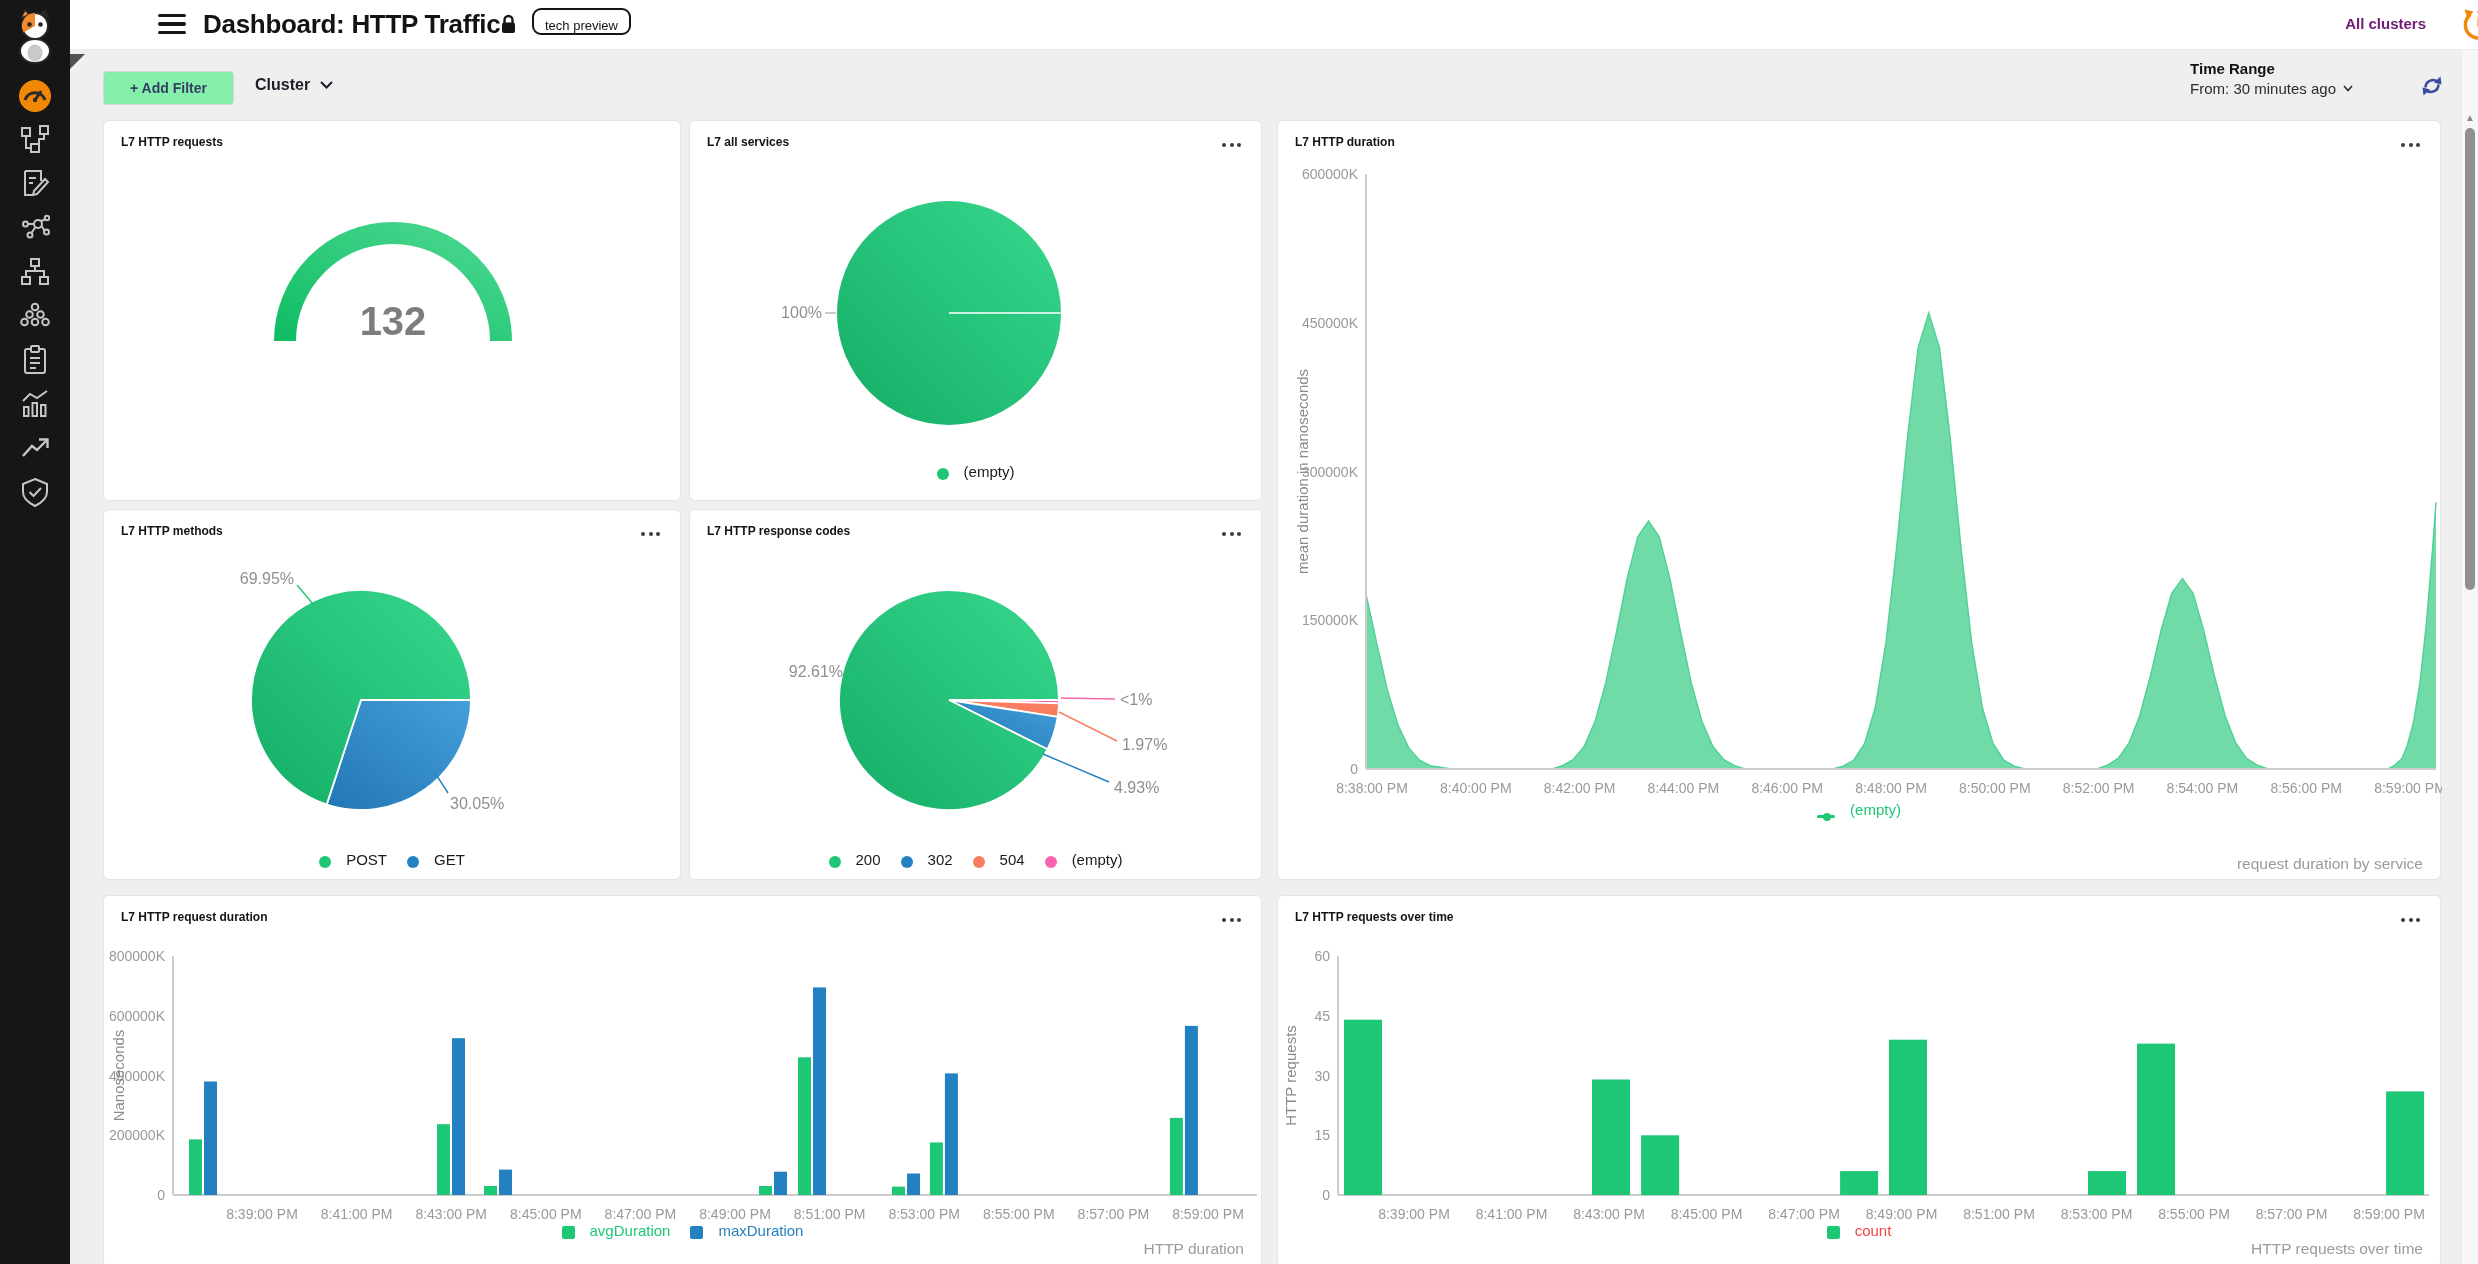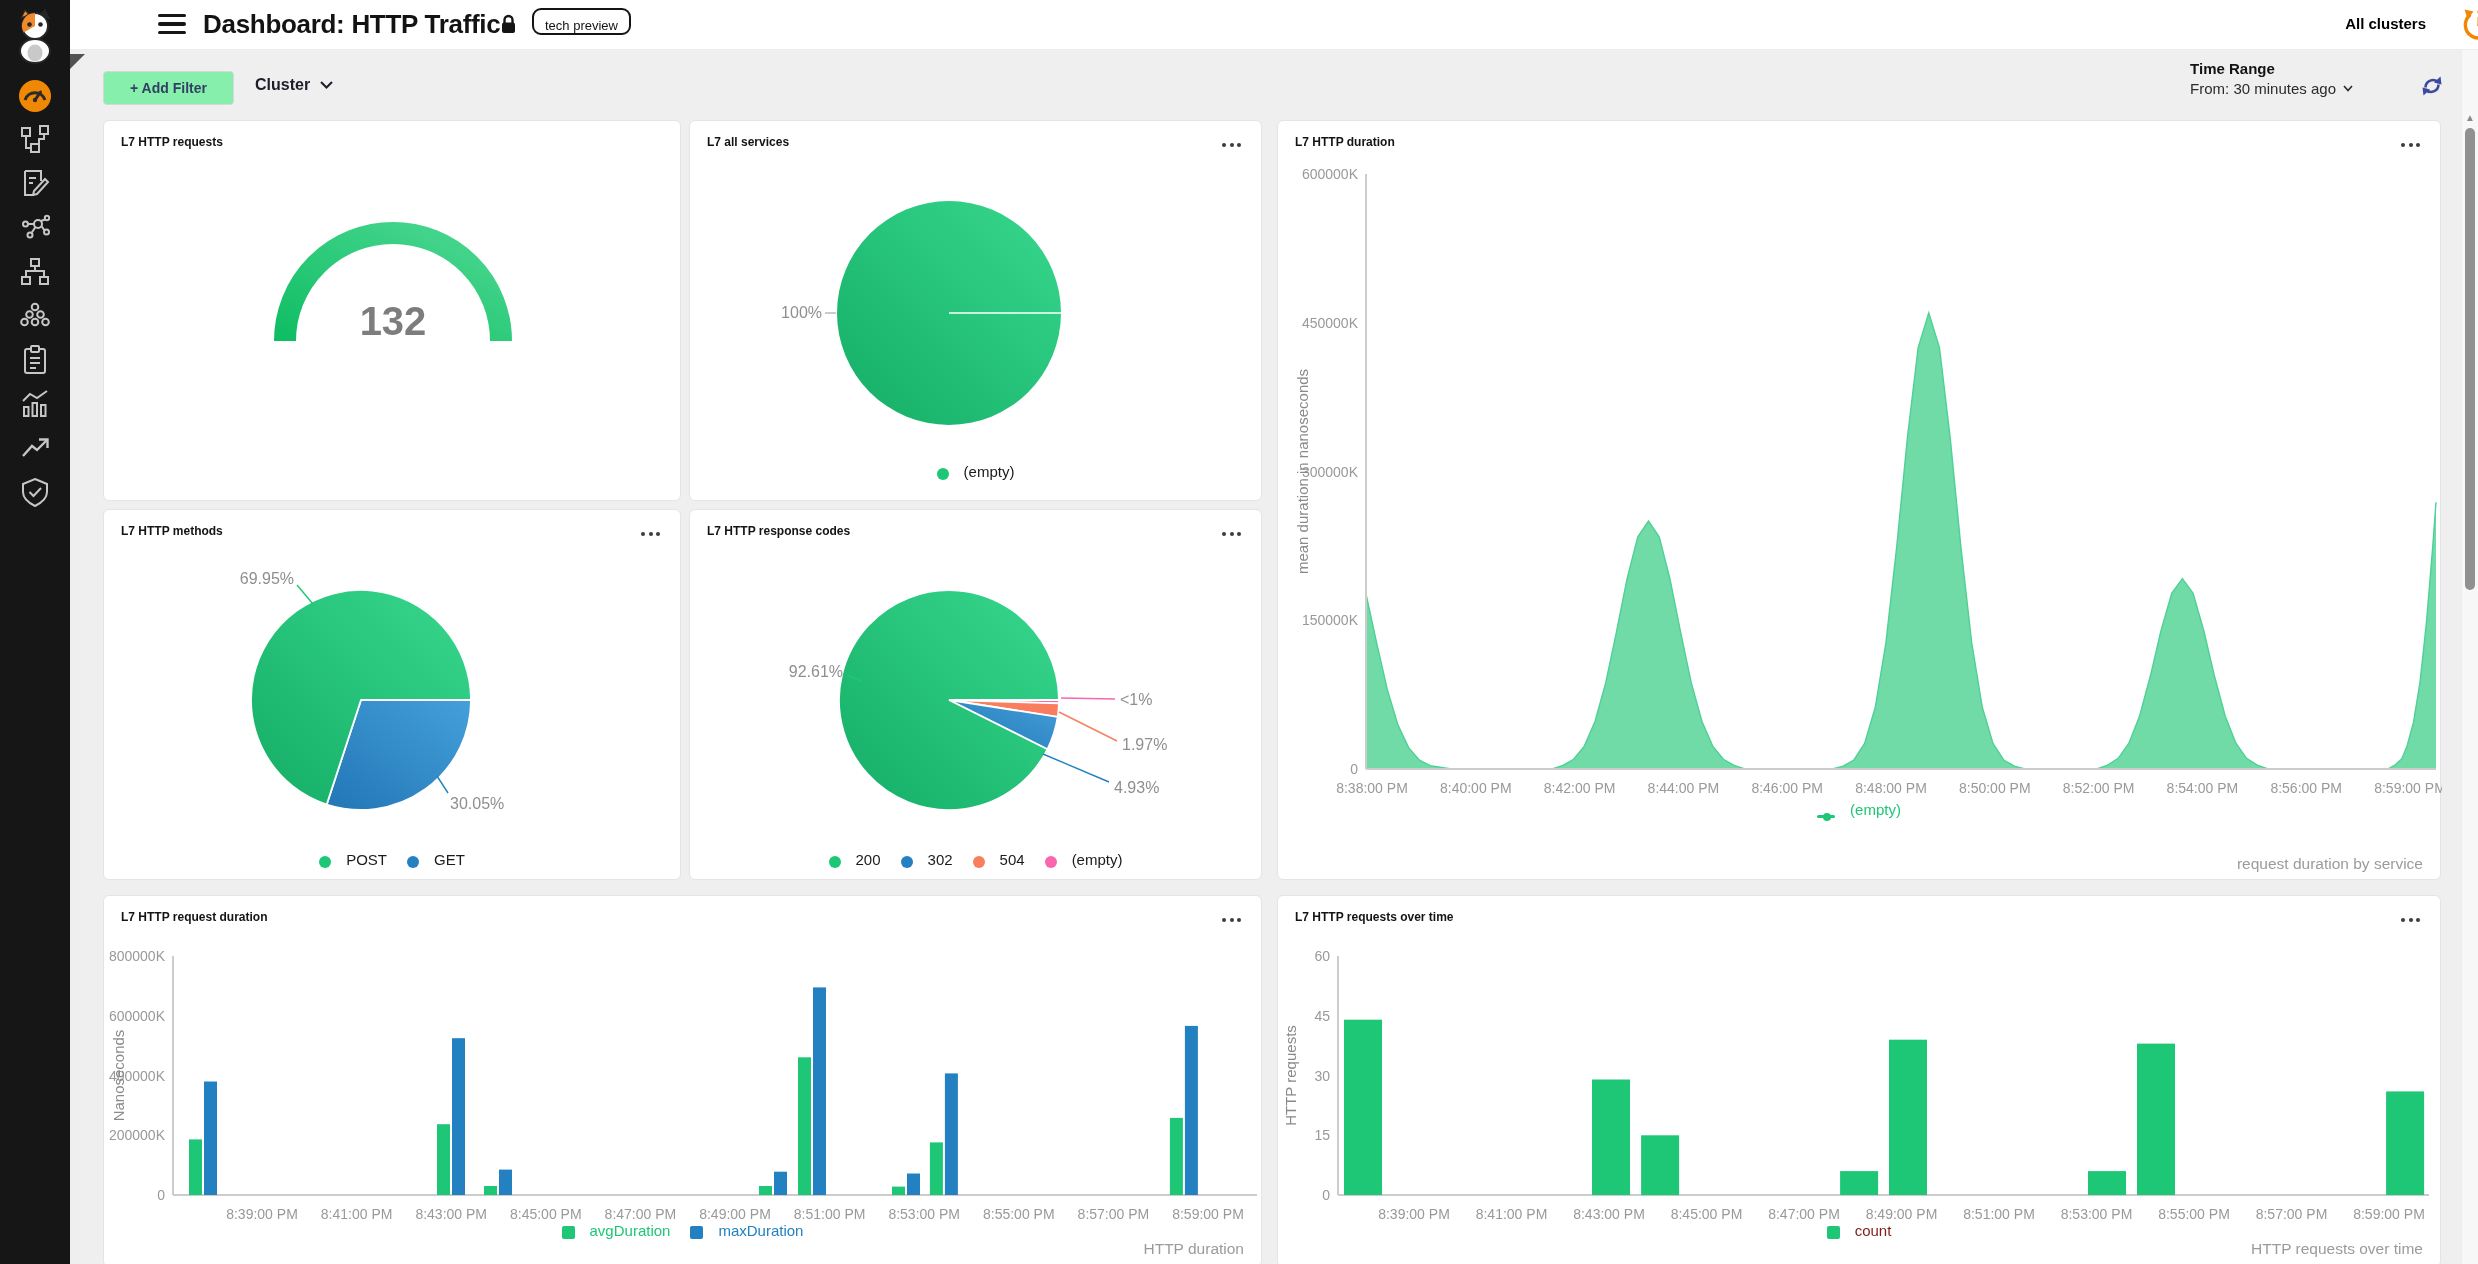--- a/index.html
+++ b/index.html
@@ -15,21 +15,21 @@
     border-top:15px solid #525252; border-right:15px solid transparent; z-index:25; }
 
   
   #header { position:absolute; left:70px; top:0; width:2408px; height:50px; background:#ffffff; z-index:20; border-bottom:1px solid #ececec; }
   #hamburger { position:absolute; left:88px; top:14px; width:28px; height:22px; cursor:pointer; }
   #hamburger div { height:3.2px; background:#161616; border-radius:2px; margin-bottom:5.2px; }
   #page-title { position:absolute; left:133px; top:9px; font-size:26px; font-weight:bold; color:#131313; letter-spacing:-0.3px; }
   #lock-icon { position:absolute; left:430px; top:14px; }
   #badge { position:absolute; left:462px; top:8px; height:27px; line-height:23px; padding:4px 11px;
     border:2px solid #141414; border-radius:9px; font-size:13px; color:#141414; background:#fff; }
-  #all-clusters { position:absolute; left:2216px; top:15px; width:140px; text-align:right; font-size:15px; font-weight:bold; color:#000000; }
+  #all-clusters { position:absolute; left:2216px; top:15px; width:140px; text-align:right; font-size:15px; font-weight:bold; color:#701a75; }
   #history-btn { position:absolute; left:2390px; top:6px; cursor:pointer; }
 
   
   #filterbar { position:absolute; left:70px; top:50px; width:2408px; height:66px; background:#efefef; }
   #add-filter-btn { position:absolute; left:33px; top:21px; width:131px; height:34px; background:#86efac;
     border:1px solid #d7d7d7; border-radius:4px; font-size:14px; color:#333f63; font-weight:bold;
     display:flex; align-items:center; justify-content:center; cursor:pointer; }
   #cluster-dd { position:absolute; left:185px; top:26px; font-size:16px; color:#1d1d2b; font-weight:bold;
     display:flex; align-items:center; gap:10px; cursor:pointer; }
   #time-range { position:absolute; right:125px; top:10px; text-align:left; cursor:pointer; }
@@ -485,21 +485,21 @@
         <rect x="363.1" y="239.3" width="38" height="59.8" fill="#1ec776"></rect>
         <rect x="562.1" y="275.1" width="38" height="23.9" fill="#1ec776"></rect>
         <rect x="611.0" y="143.7" width="38" height="155.3" fill="#1ec776"></rect>
         <rect x="810.0" y="275.1" width="38" height="23.9" fill="#1ec776"></rect>
         <rect x="859.0" y="147.6" width="38" height="151.4" fill="#1ec776"></rect>
         <rect x="1108.1" y="195.4" width="38" height="103.6" fill="#1ec776"></rect>
       </svg>
     <div class="legend" id="legend-reqtime" style="top:326px">
         <div class="li">
           <span class="sqm" style="background: rgb(30, 199, 118);"></span>
-          <span style="color: #7f1d1d;">count</span>
+          <span style="color: #ef4444;">count</span>
         </div>
       </div>
     <div class="footer-note" style="top:344px">HTTP requests over time</div>
   </section>
 
   <div id="scrollbar">
     <div id="scroll-up">▲</div>
     <div id="scroll-thumb"></div>
   </div>
 

